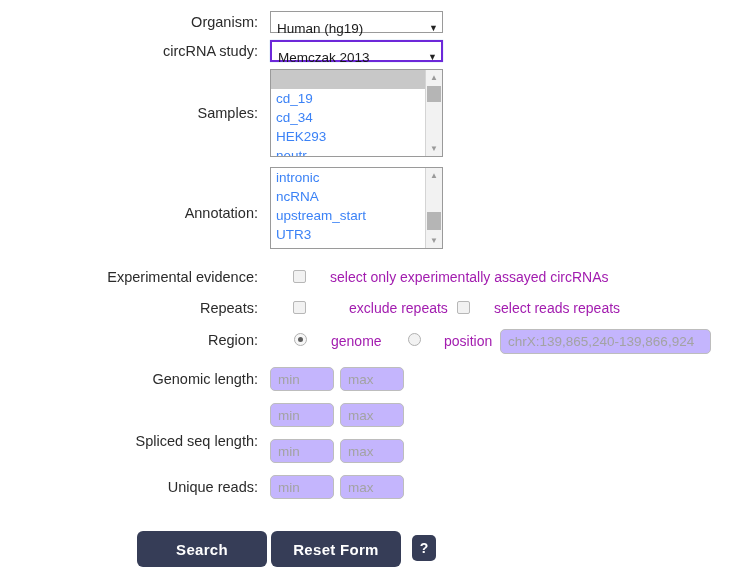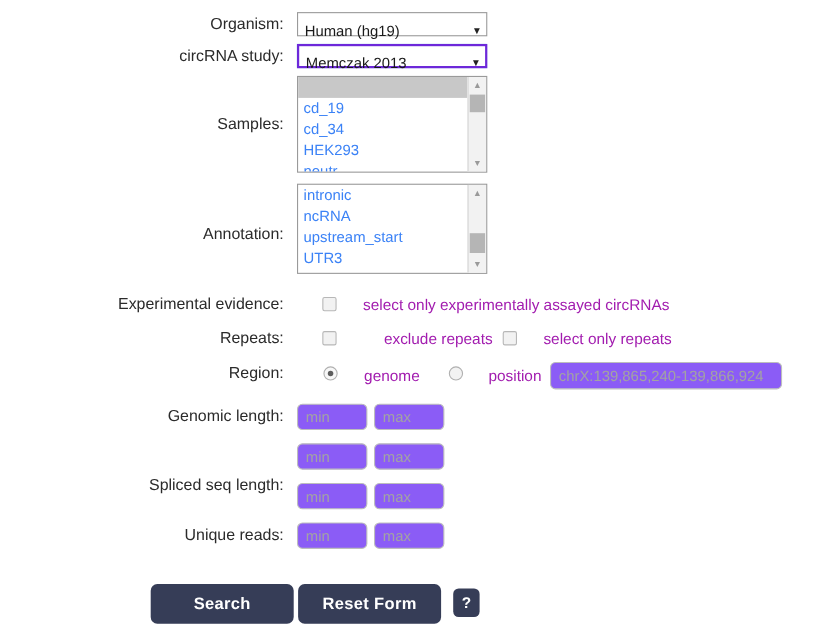--- a/index.html
+++ b/index.html
@@ -152,21 +152,21 @@
     background: #5d5d5d;
   }
 
   
   .tinput {
     position: absolute;
     box-sizing: border-box;
     height: 24px;
     border: 1px solid #bdbdbd;
     border-radius: 5px;
-    background: #8b5cf6;
+    background: #c4b5fd;
     font-family: "Liberation Sans", sans-serif;
     font-size: 13.5px;
     color: #1a1a1a;
     padding: 0 7px;
     outline: none;
     line-height: 22px;
   }
   .tinput::placeholder { color: #a3a3a3; }
   .tinput.pos { height: 25px; }
 
@@ -252,21 +252,21 @@
   </div>
 
   <div class="lbl" style="top:269px;">Experimental evidence:</div>
   <div class="cbox" style="left:293px; top:270px;"></div>
   <div class="cbtext" style="left:330px; top:269px;">select only experimentally assayed circRNAs</div>
 
   <div class="lbl" style="top:300px;">Repeats:</div>
   <div class="cbox" style="left:293px; top:301px;"></div>
   <div class="cbtext" style="left:330px; top:300px;margin-left:19px;">exclude repeats</div>
   <div class="cbox" style="left:457px; top:301px;"></div>
-  <div class="cbtext" style="left:494px; top:300px;">select only repeats</div>
+  <div class="cbtext" style="left:494px; top:300px;">select reads repeats</div>
 
   <div class="lbl" style="top:332px;">Region:</div>
   <div class="radio checked" style="left:294px; top:333px;"></div>
   <div class="cbtext" style="left:331px; top:333px;">genome</div>
   <div class="radio" style="left:408px; top:333px;"></div>
   <div class="cbtext" style="left:444px; top:333px;">position</div>
   <input class="tinput pos" type="text" style="left: 500px; top: 329px; width: 211px;" placeholder="chrX:139,865,240-139,866,924">
 
   <div class="lbl" style="top:371px;">Genomic length:</div>
   <input class="tinput" type="text" style="left: 270px; top: 367px; width: 64px;" placeholder="min">

